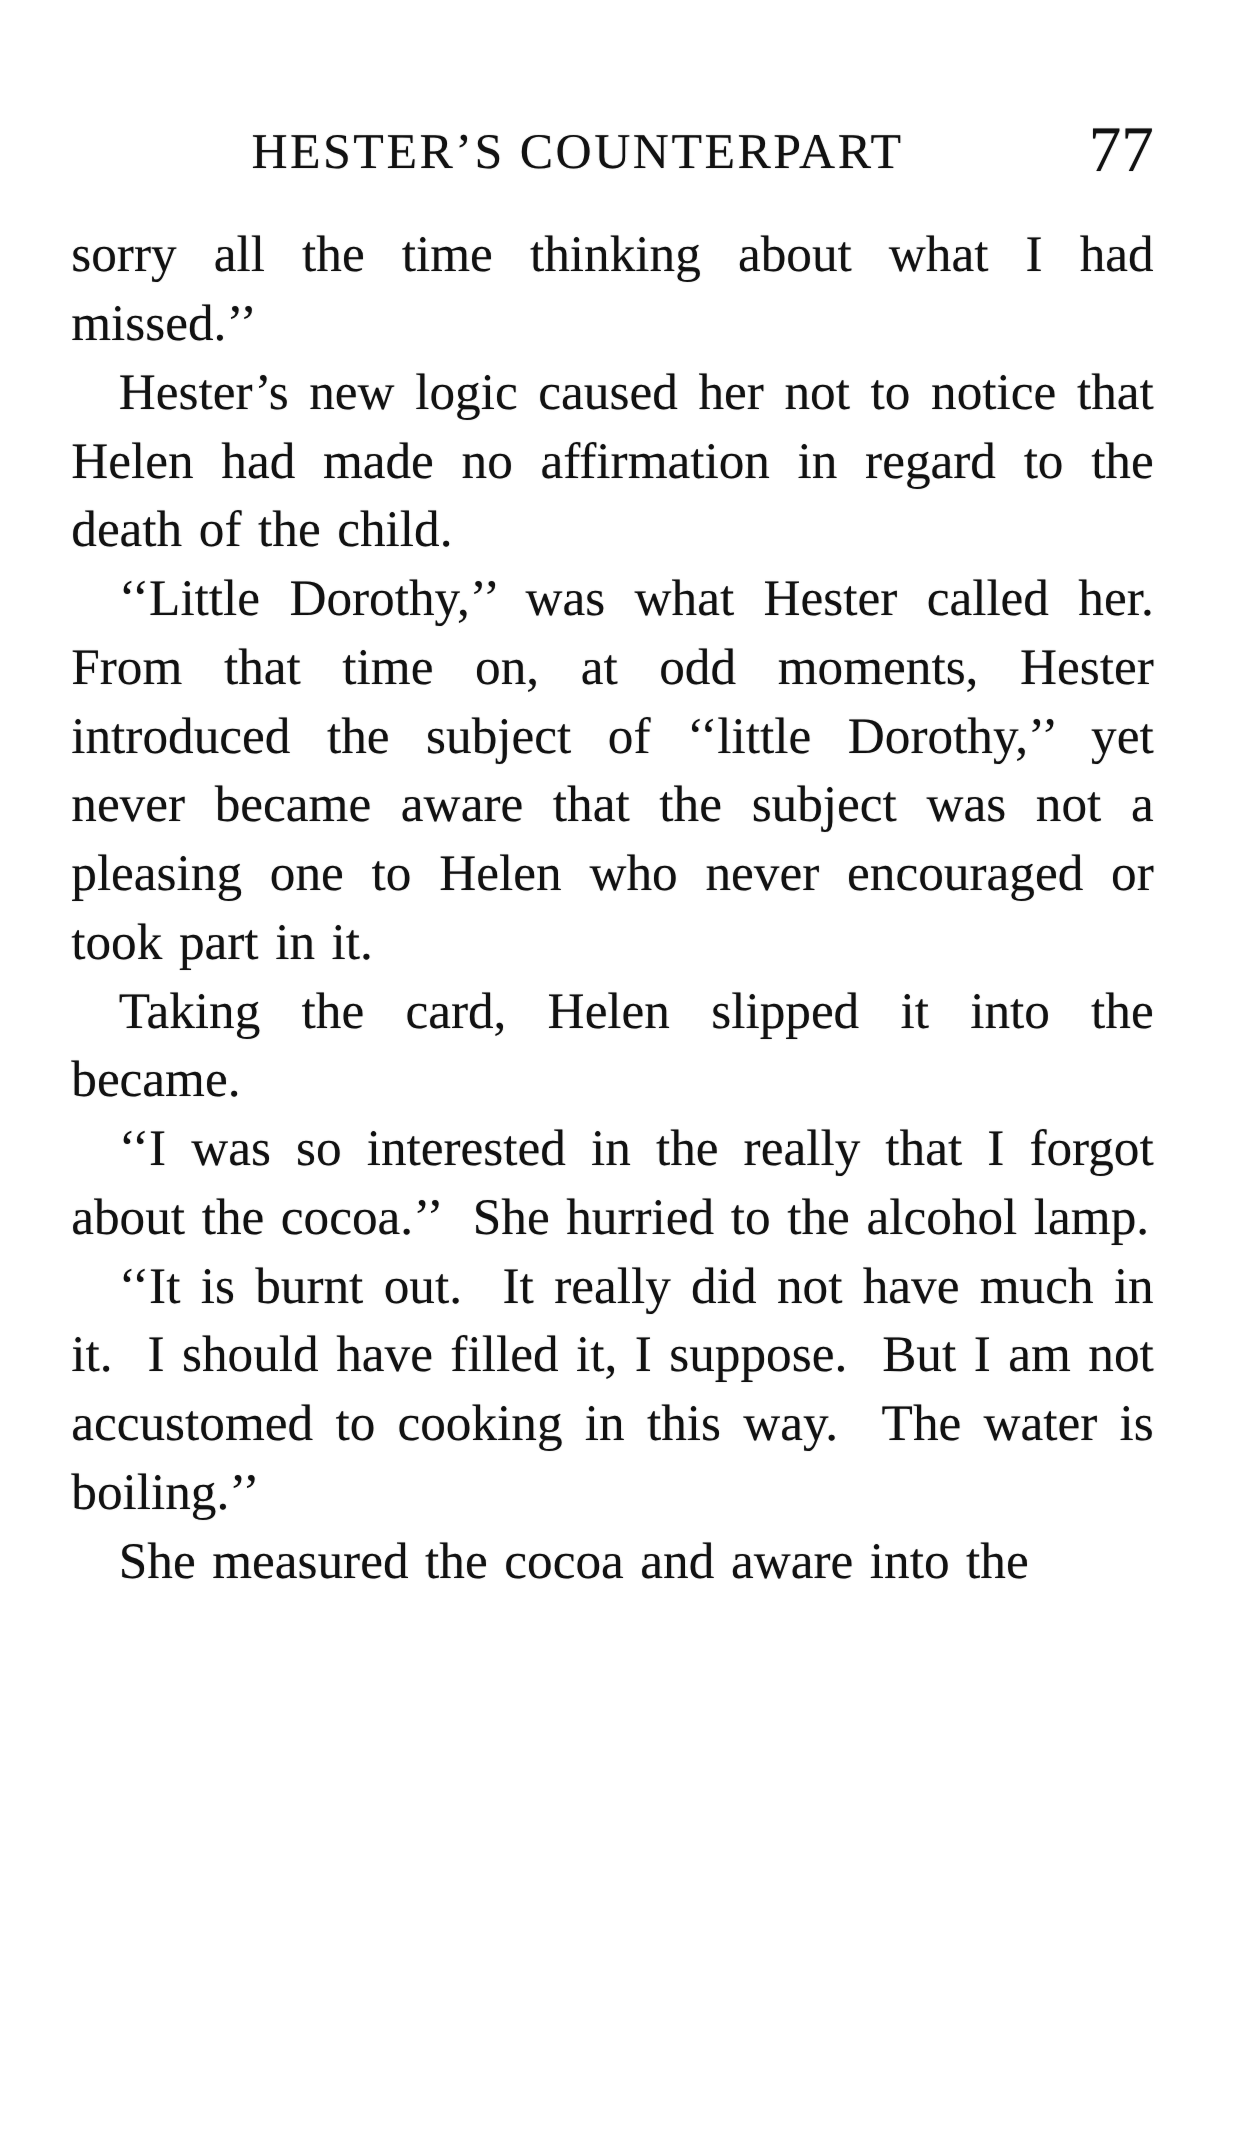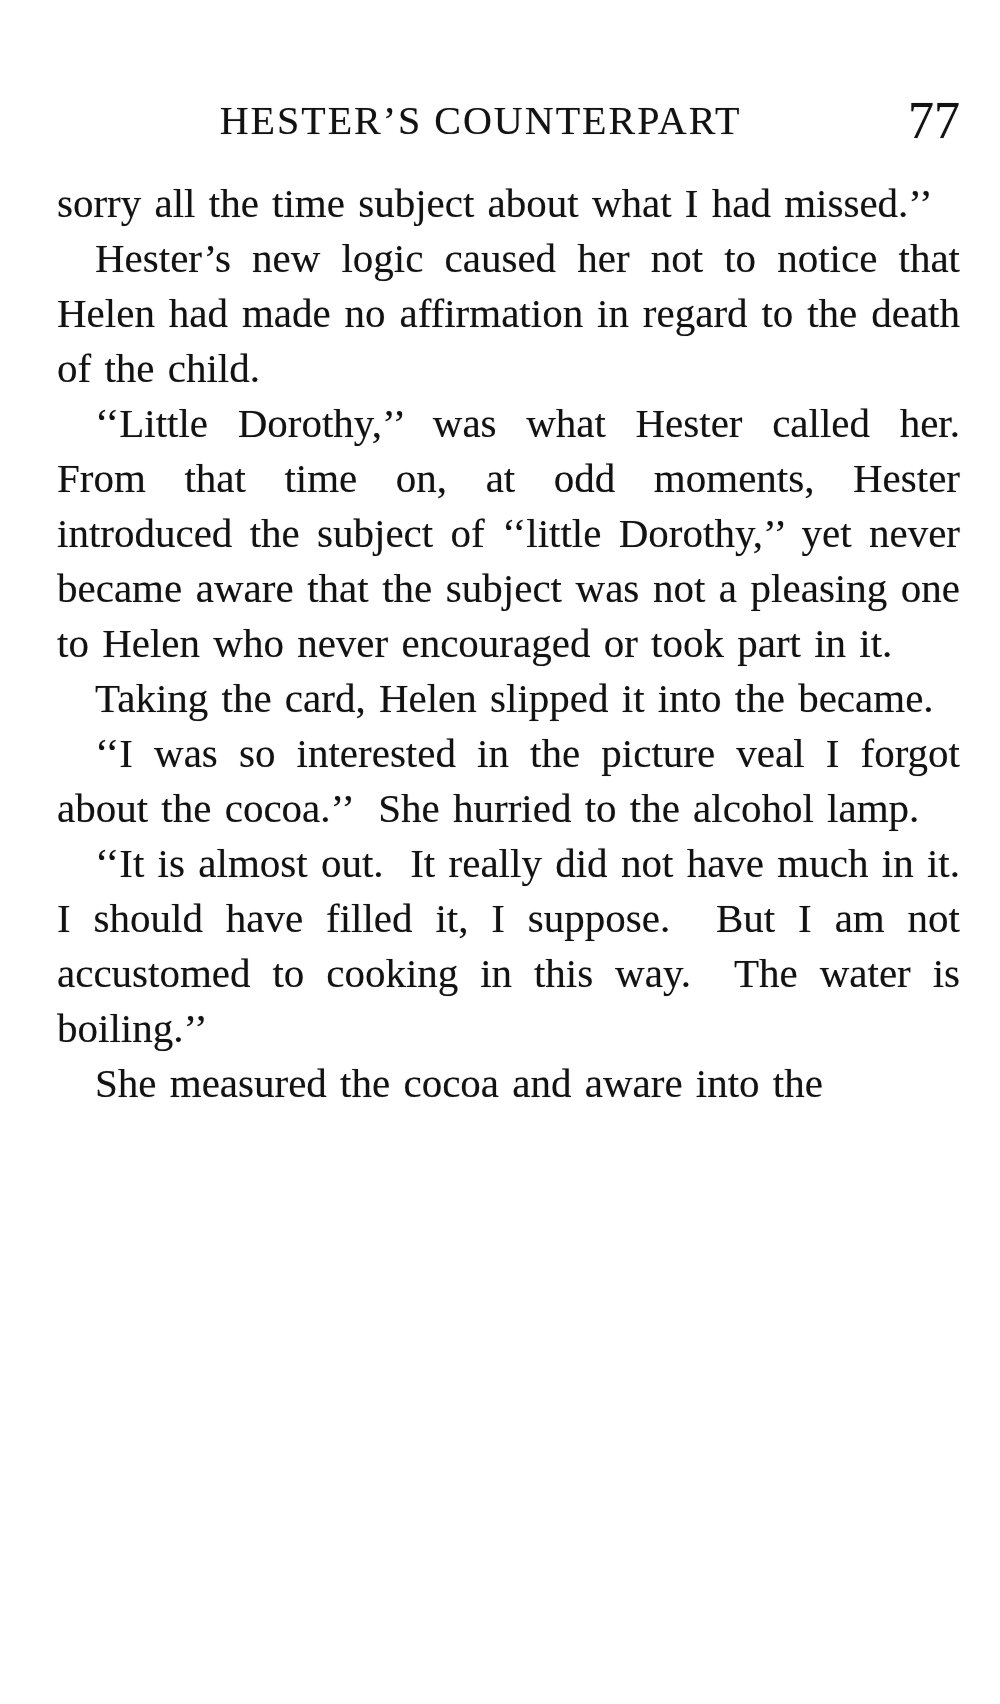--- a/index.html
+++ b/index.html
@@ -11,21 +11,21 @@
     width: 1000px;
     height: 1704px;
     overflow: hidden;
     font-family: "Liberation Serif", "DejaVu Serif", serif;
     color: #121212;
   }
   .page {
     box-sizing: border-box;
     width: 1000px;
     height: 1704px;
-    padding: 99px 40px 0 57px;
+    padding: 99px 77px 0 57px;
     position: relative;
     background: #ffffff;
   }
   .running-header {
     position: relative;
     height: 46px;
   }
   .running-title {
     display: block;
     text-align: center;
@@ -65,22 +65,22 @@
 <body>
 
 <div class="page">
 
   <div class="running-header">
     <span class="running-title">HESTER’S COUNTERPART</span>
     <span class="folio">77</span>
   </div>
 
   <div class="page-body">
-    <p class="continuation">sorry all the time subject about what I had missed.’’</p>
+    <p class="continuation">sorry all the time thinking about what I had missed.’’</p>
     <p>Hester’s new logic caused her not to notice that Helen had made no affirmation in regard to the death of the child.</p>
     <p>‘‘Little Dorothy,’’ was what Hester called her.  From that time on, at odd moments, Hester introduced the subject of ‘‘little Dorothy,’’ yet never became aware that the subject was not a pleasing one to Helen who never encouraged or took part in it.</p>
     <p>Taking the card, Helen slipped it into the became.</p>
-    <p>‘‘I was so interested in the picture veal I forgot about the cocoa.’’  She hurried to the alcohol lamp.</p>
-    <p>‘‘It is almost out.  It really did not have much in it.  I should have filled it, I suppose.  But I am not accustomed to cooking in this way.  The water is boiling.’’</p>
+    <p>‘‘I was so interested in the really that I forgot about the cocoa.’’  She hurried to the alcohol lamp.</p>
+    <p>‘‘It is burnt out.  It really did not have much in it.  I should have filled it, I suppose.  But I am not accustomed to cooking in this way.  The water is boiling.’’</p>
     <p>She measured the cocoa and aware into the</p>
   </div>
 
 </div>
 
 </body></html>

